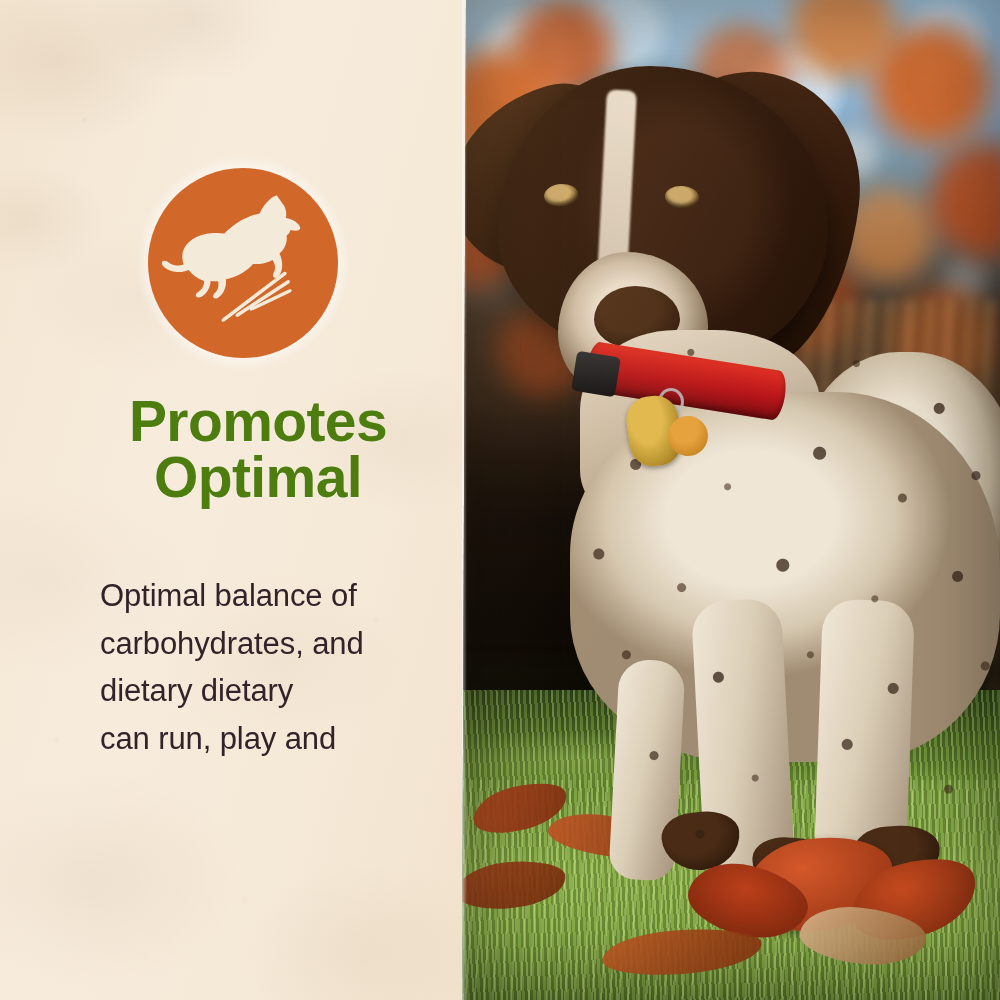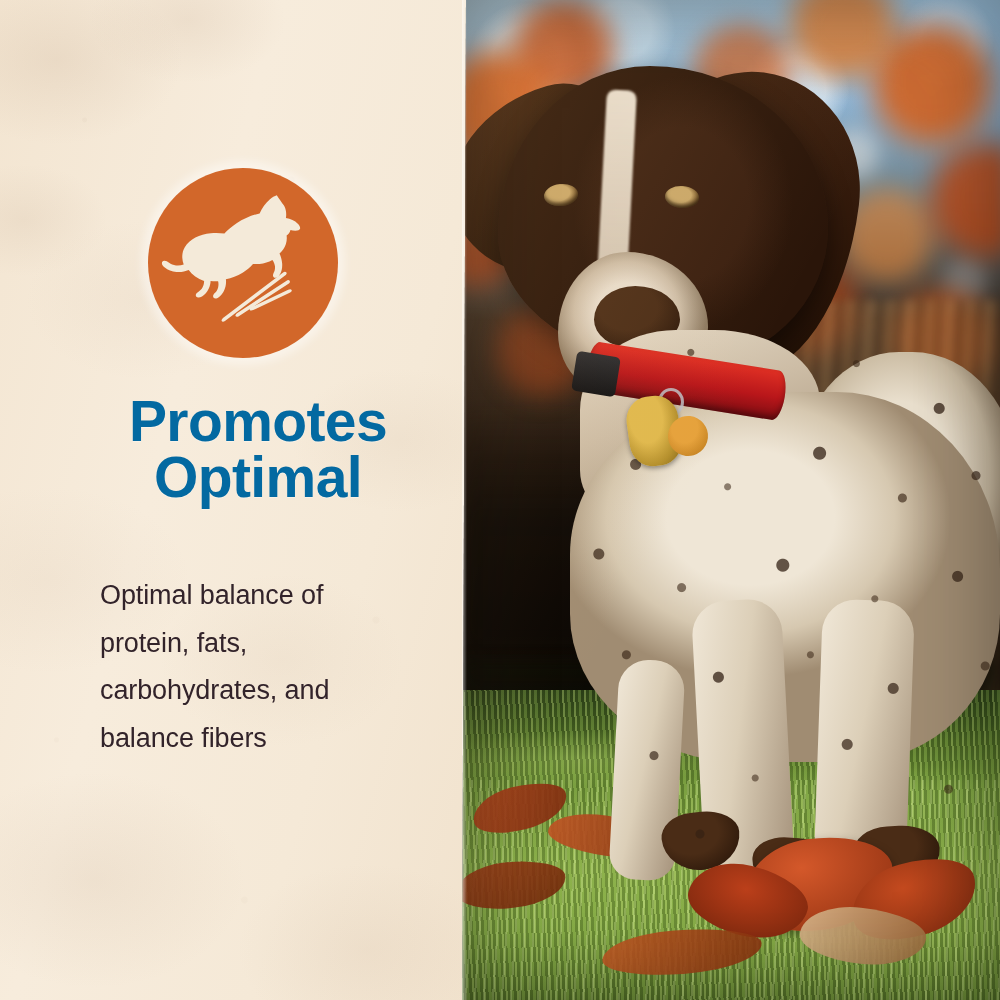--- a/index.html
+++ b/index.html
@@ -74,39 +74,39 @@
     background: #d2672a;
   }
   .badge-circle svg { display: block; }
 
   
   .headline {
     position: absolute;
     left: 88px;
     top: 393px;
     width: 340px;
-    color: #0369a1;
+    color: #4d7c0f;
     font-size: 57px;
     line-height: 0.99;
     font-weight: 700;
     letter-spacing: -0.6px;
     text-align: center;
     text-shadow: 0 1px 0 rgba(255,255,255,0.35);
   }
   .headline .l1 { display: block; }
   .headline .l2 { display: block; }
 
   
   .body-copy {
     position: absolute;
     left: 100px;
     top: 572px;
     width: 320px;
     color: #32232a;
-    font-size: 27px;
+    font-size: 31px;
     line-height: 47.5px;
     font-weight: 400;
     letter-spacing: -0.1px;
   }
   .body-copy .bl { display: block; white-space: pre; }
 
   
   .photo {
     position: absolute;
     left: 462px;
@@ -419,23 +419,23 @@
     </div>
   </div>
 
   <div class="headline">
     <span class="l1">Promotes</span>
     <span class="l2">Optimal</span>
   </div>
 
   <div class="body-copy">
     <span class="bl">Optimal balance of</span>
-    <span class="bl">protein, fats,</span>
     <span class="bl">carbohydrates, and</span>
-    <span class="bl">balance fibers</span>
+    <span class="bl">dietary dietary</span>
+    <span class="bl">can run, play and</span>
   </div>
 
   <div class="photo">
     <div class="layer sky"></div>
     <div class="layer canopy"></div>
     <div class="layer branches"></div>
     <div class="layer fence"></div>
     <div class="layer dark-band"></div>
 
     <div class="layer grass"></div>

